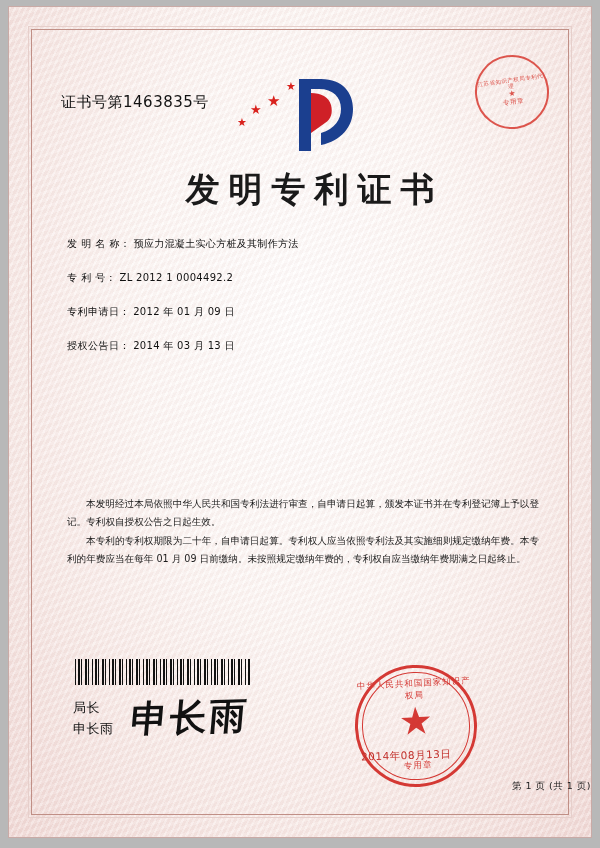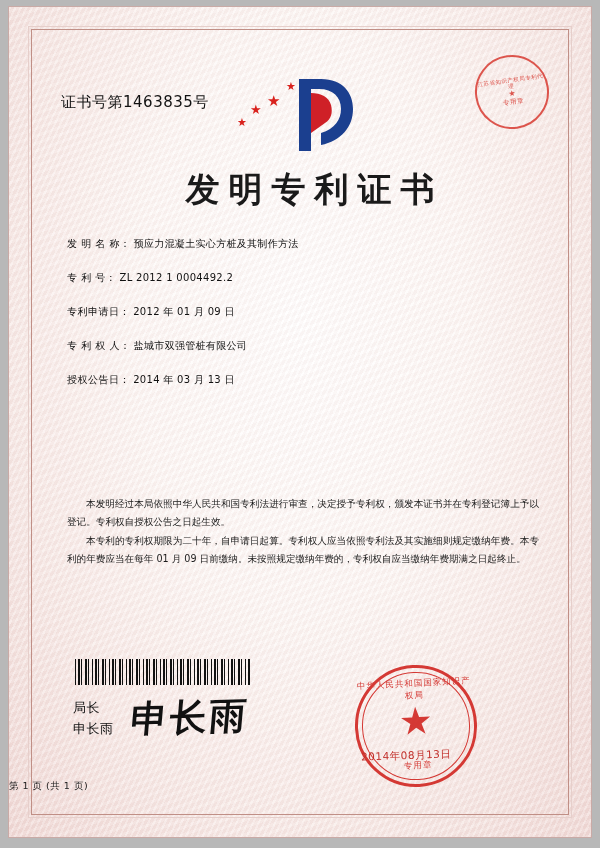--- a/index.html
+++ b/index.html
@@ -226,23 +226,23 @@
     left: 352px;
     top: 742px;
     color: #c2302b;
     font-size: 10.5px;
     letter-spacing: 0.5px;
     transform: rotate(-2deg);
   }
 
   .page-no {
     position: absolute;
-    left: 0; right: 12px;
+    left: 0; right: 0;
     bottom: 44px;
-    text-align: left;
+    text-align: right;
     font-size: 9.5px;
     color: #222;
     letter-spacing: 0.5px;
   }
 </style>
 </head>
 <body>
 
 <div class="certificate">
   <div class="texture"></div>
@@ -280,31 +280,27 @@
     </div>
     <div class="field">
       <span class="lbl">专   利   号：</span>
       <span class="val">ZL 2012 1 0004492.2</span>
     </div>
     <div class="field">
       <span class="lbl">专利申请日：</span>
       <span class="val">2012 年 01 月 09 日</span>
     </div>
     <div class="field">
-      <span class="lbl">专 利 权 人：</span>
-      <span class="val">盐城市双强管桩有限公司</span>
-    </div>
-    <div class="field">
       <span class="lbl">授权公告日：</span>
       <span class="val">2014 年 03 月 13 日</span>
     </div>
   </div>
 
   <div class="body-text">
-    <p>本发明经过本局依照中华人民共和国专利法进行审查，决定授予专利权，颁发本证书并在专利登记簿上予以登记。专利权自授权公告之日起生效。</p>
+    <p>本发明经过本局依照中华人民共和国专利法进行审查，自申请日起算，颁发本证书并在专利登记簿上予以登记。专利权自授权公告之日起生效。</p>
     <p>本专利的专利权期限为二十年，自申请日起算。专利权人应当依照专利法及其实施细则规定缴纳年费。本专利的年费应当在每年 01 月 09 日前缴纳。未按照规定缴纳年费的，专利权自应当缴纳年费期满之日起终止。</p>
   </div>
 
   <div class="barcode"></div>
 
   <div class="sign-block">
     <div>局长</div>
     <div>申长雨</div>
   </div>
   <div class="handwriting">申长雨</div>

